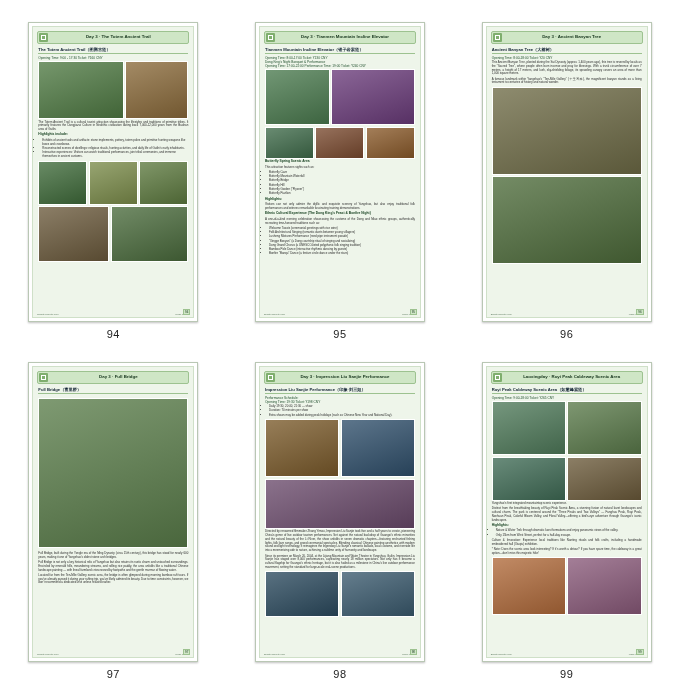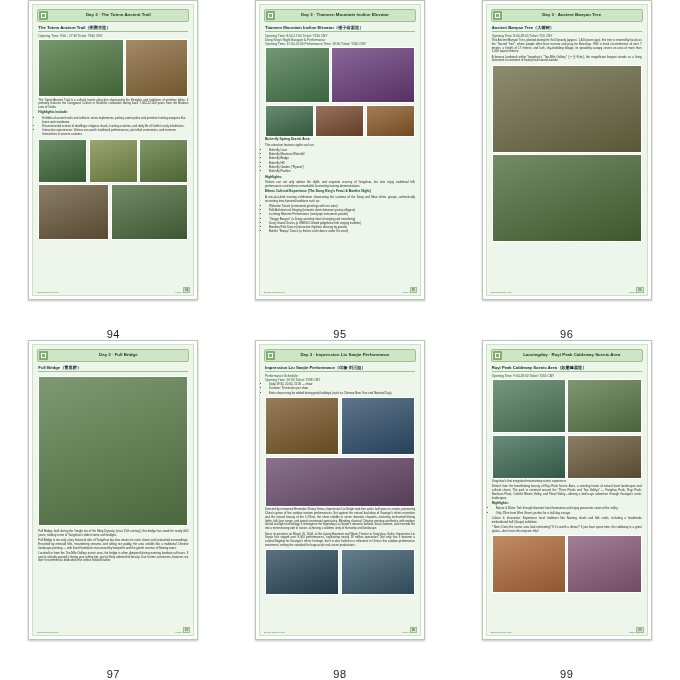--- a/index.html
+++ b/index.html
@@ -16,21 +16,21 @@
     grid-template-columns: repeat(3, 1fr);
     grid-template-rows: repeat(2, 1fr);
     width: 680px;
     height: 680px;
     box-sizing: border-box;
   }
   .cell {
     display: flex;
     flex-direction: column;
     align-items: center;
-    justify-content: space-between;
+    justify-content: flex-end;
     box-sizing: border-box;
   }
   .page {
     width: 170px;
     height: 300px;
     background: #ffffff;
     border: 1px solid #b9c7b4;
     box-shadow: 0 1px 2px rgba(0,0,0,0.25);
     box-sizing: border-box;
     position: relative;

